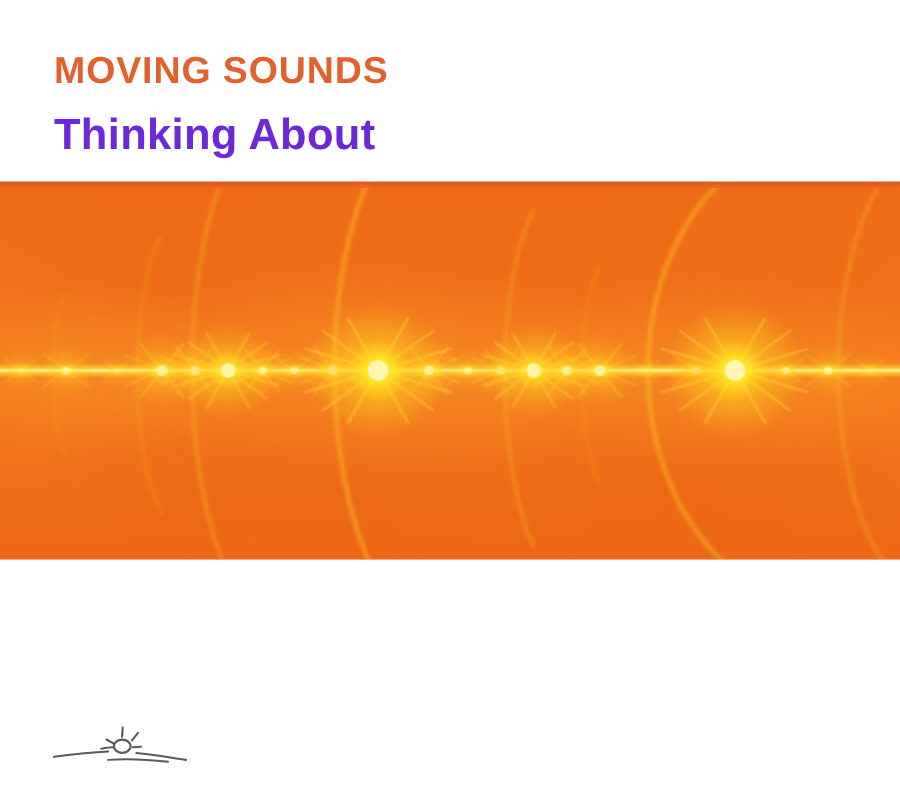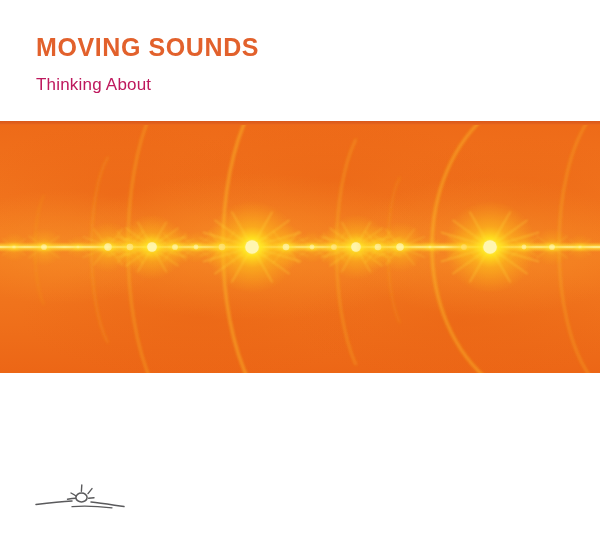--- a/index.html
+++ b/index.html
@@ -38,24 +38,24 @@
     letter-spacing: 0.6px;
     color: #e2612c;
     line-height: 1;
     white-space: nowrap;
   }
 
   #album-subtitle {
     position: absolute;
     left: 32px;
     top: 76px;
-    font-size: 17px;
-    font-weight: normal;
+    font-size: 29px;
+    font-weight: bold;
     letter-spacing: 0.2px;
-    color: #be185d;
+    color: #6d28d9;
     line-height: 1;
     white-space: nowrap;
   }
 
   
   #artwork-panel {
     position: absolute;
     left: 0;
     top: 121px;
     width: 600px;

